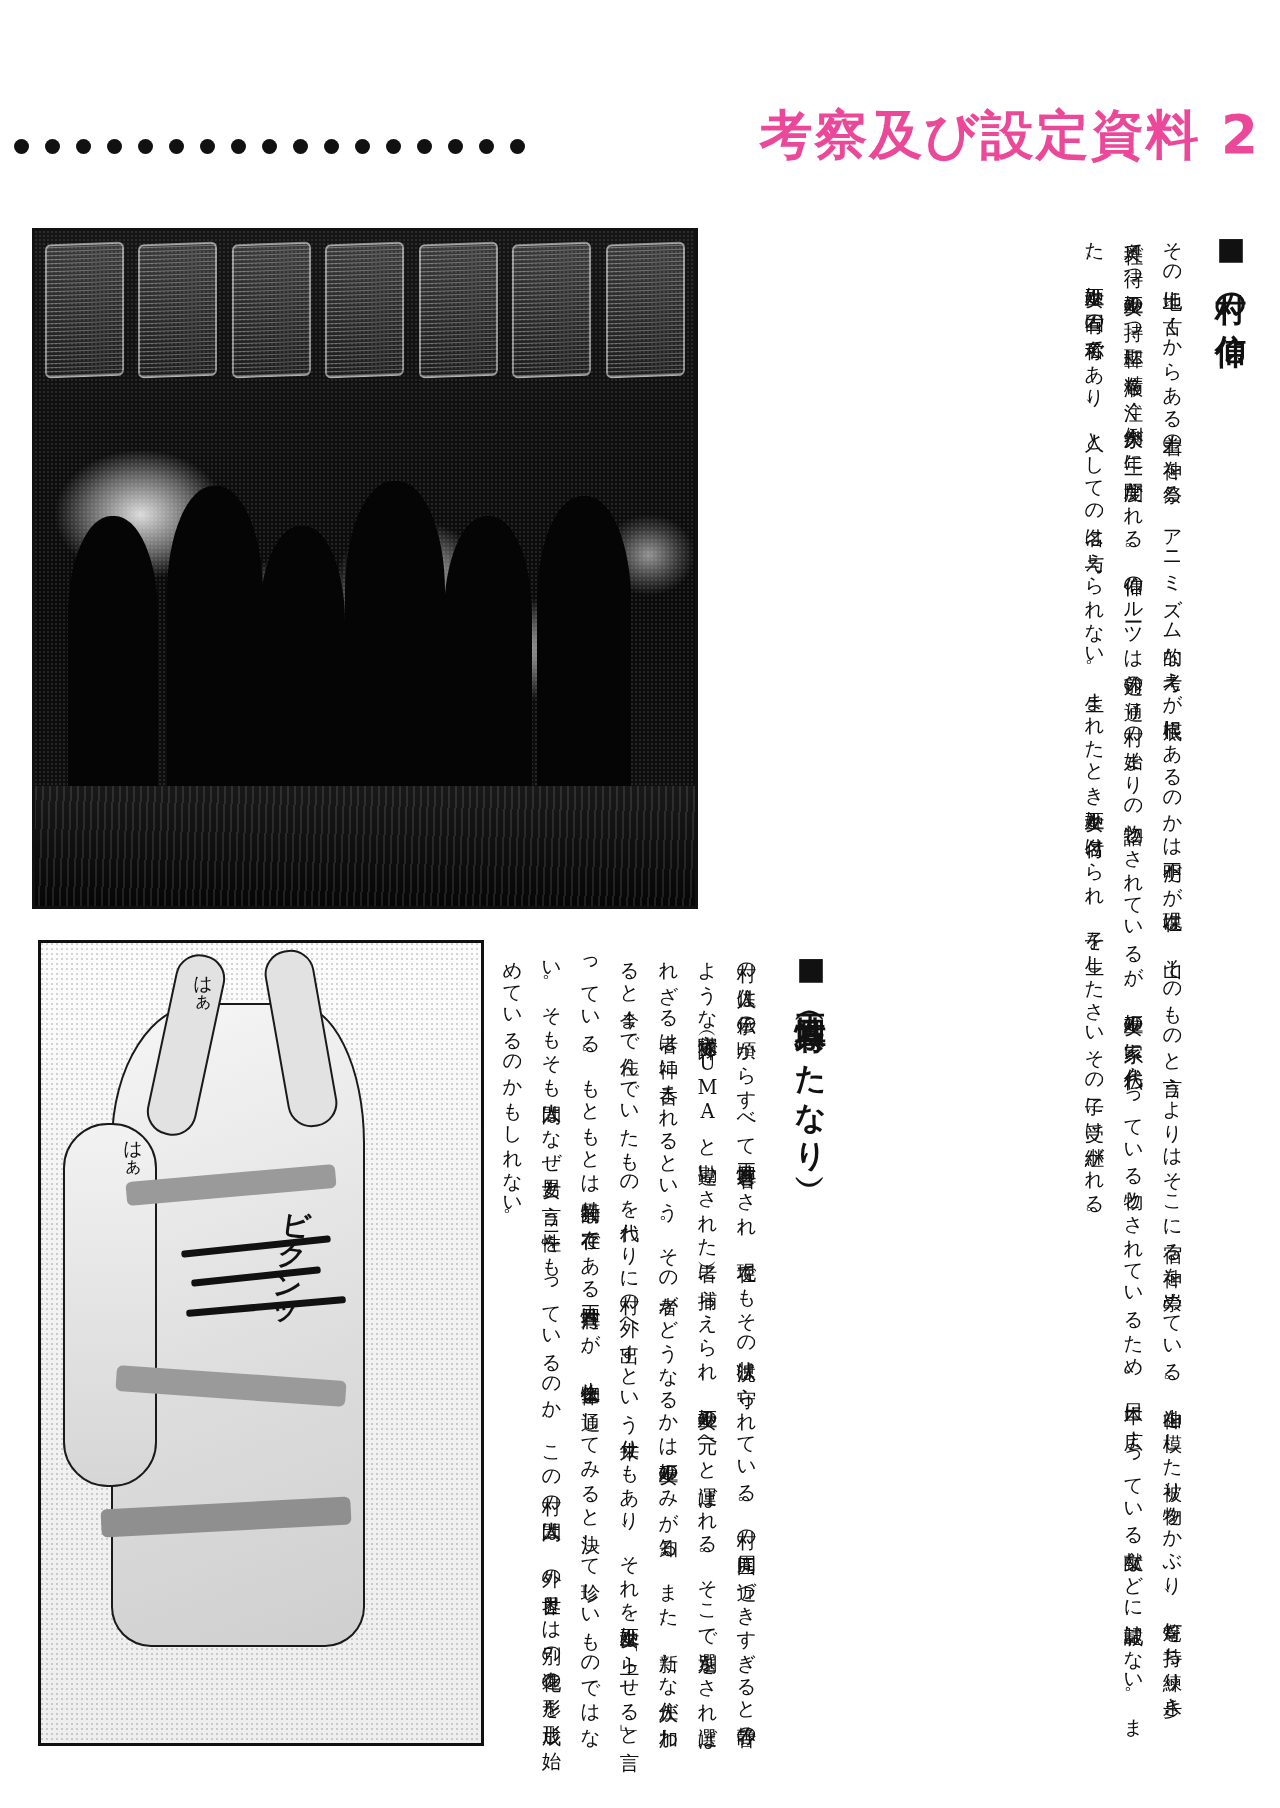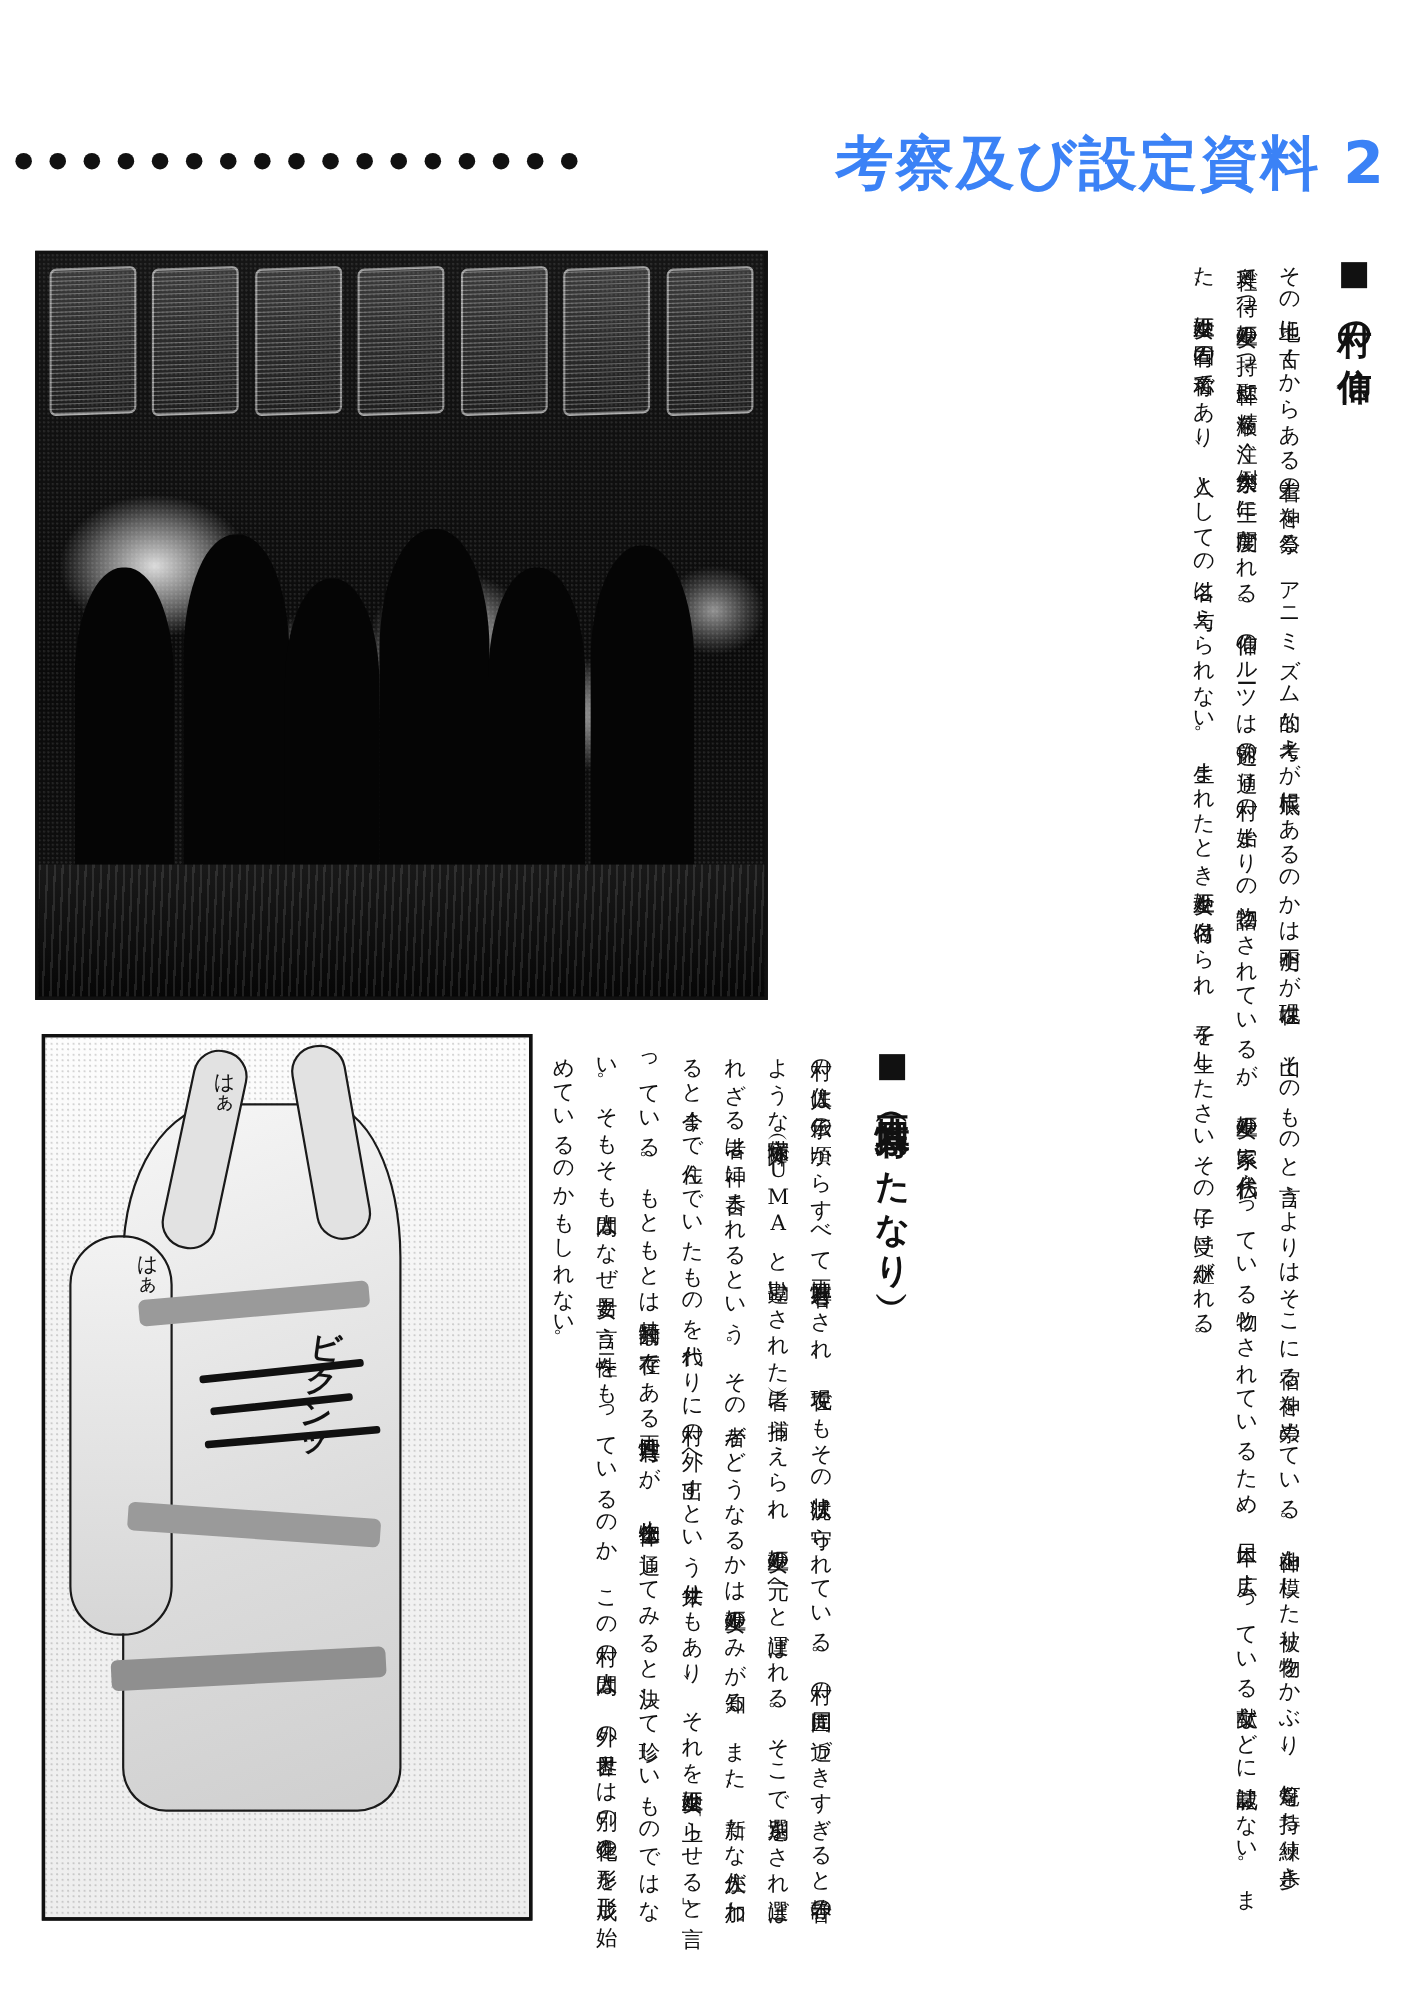--- a/index.html
+++ b/index.html
@@ -51,22 +51,21 @@
   .page-title {
     position: absolute;
     right: 20px;
     top: 0px;
     font-family: "DejaVu Sans", "Liberation Sans", sans-serif;
     font-weight: bold;
     font-size: 53px;
     letter-spacing: 2px;
     line-height: 1;
     white-space: nowrap;
-    color: #3b82f6;
-    margin-top: 14px;
+    color: #ec4899;
   }
 
   
   .figure {
     position: absolute;
     border: 3px solid #111;
     background: #0b0b0b;
     overflow: hidden;
   }
   #figure-festival {

